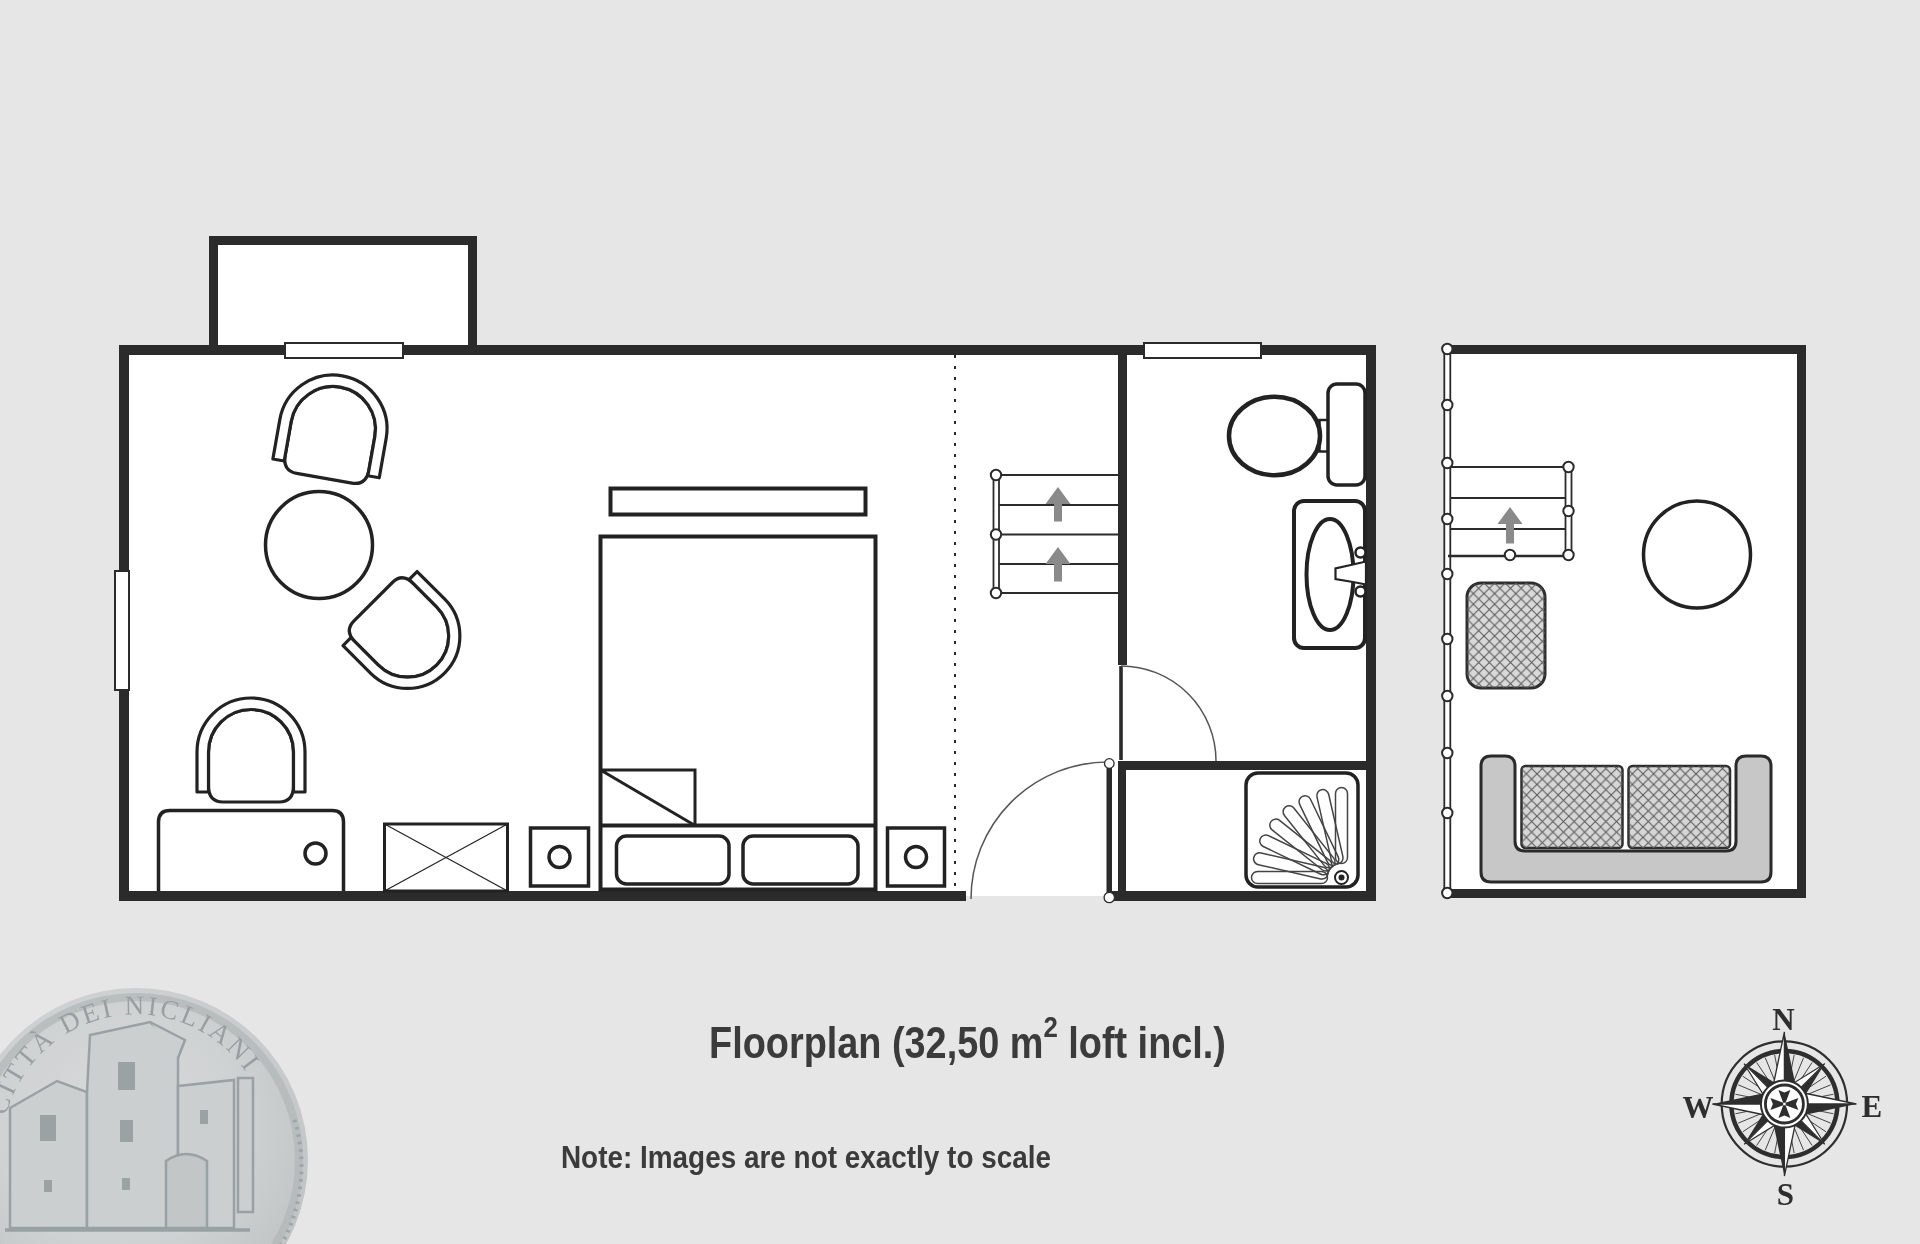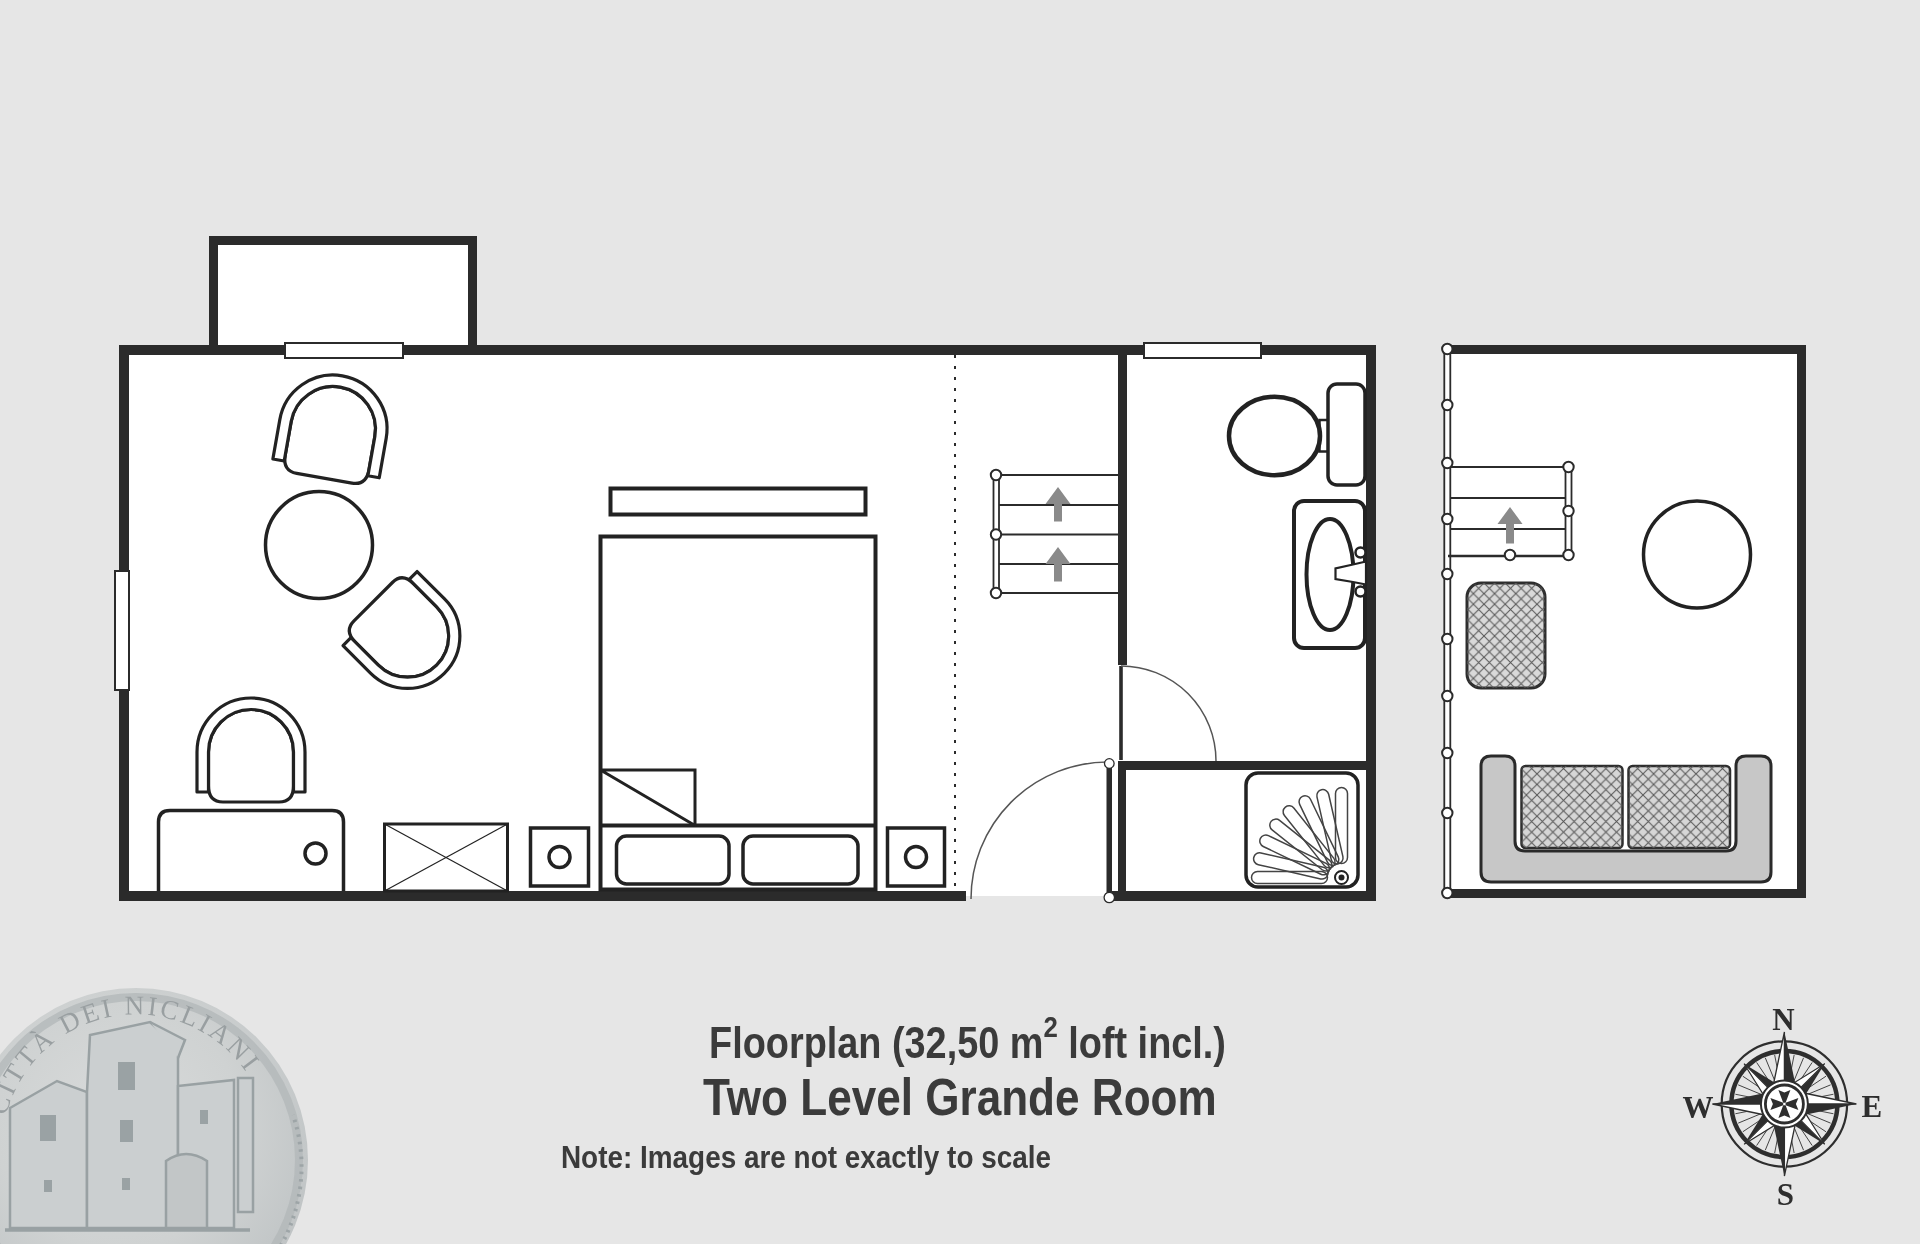--- a/index.html
+++ b/index.html
@@ -332,20 +332,17 @@
 <text x="1" y="101" font-size="31">S</text>
 <text x="-86.5" y="13.5" font-size="31">W</text>
 </g>
 </g>
 </svg>
 
 <div style="position:absolute;left:7px;top:1020.7px;width:1920px;text-align:center;line-height:1;">
 <span style="display:inline-block;font-size:44px;font-weight:bold;color:#3b3b3b;white-space:nowrap;transform:scaleX(0.860);">Floorplan (32,50&nbsp;m<span style="font-size:30px;position:relative;top:-21px;">2</span>&nbsp;loft incl.)</span>
 </div>
 
-<div style="position:absolute;left:0;top:1071px;width:1920px;text-align:center;line-height:1;">
-<span style="display:inline-block;font-size:52px;font-weight:bold;color:#3b3b3b;white-space:nowrap;transform:scaleX(0.848);">Two Level Grande Room</span>
-</div>
 
 <div style="position:absolute;left:0;top:1140.9px;width:1612px;text-align:center;line-height:1;">
 <span style="display:inline-block;font-size:32px;font-weight:bold;color:#3b3b3b;white-space:nowrap;transform:scaleX(0.872);">Note: Images are not exactly to scale</span>
 </div>
 </div>
 
 </body></html>

